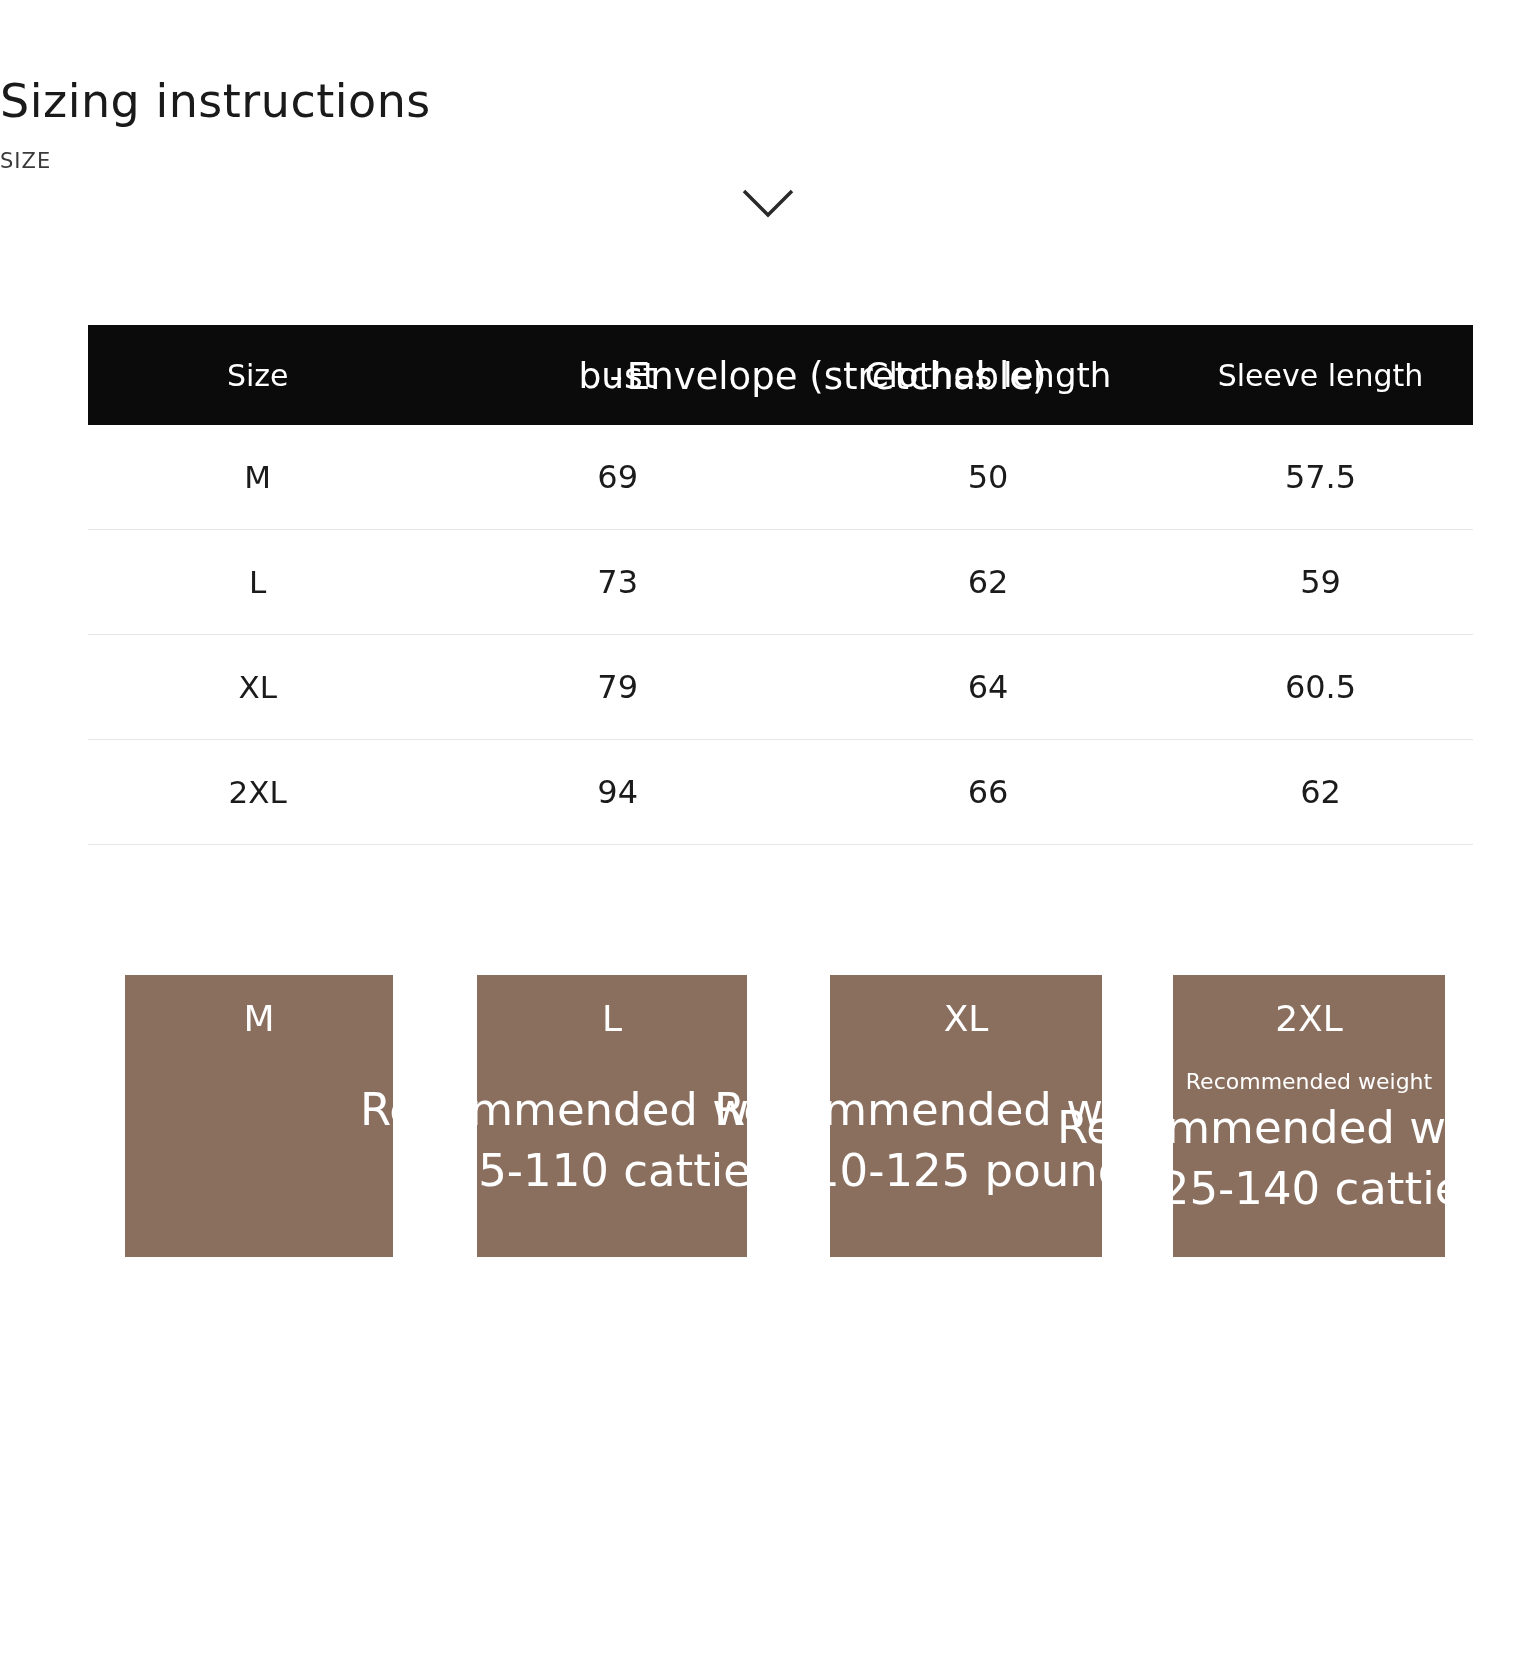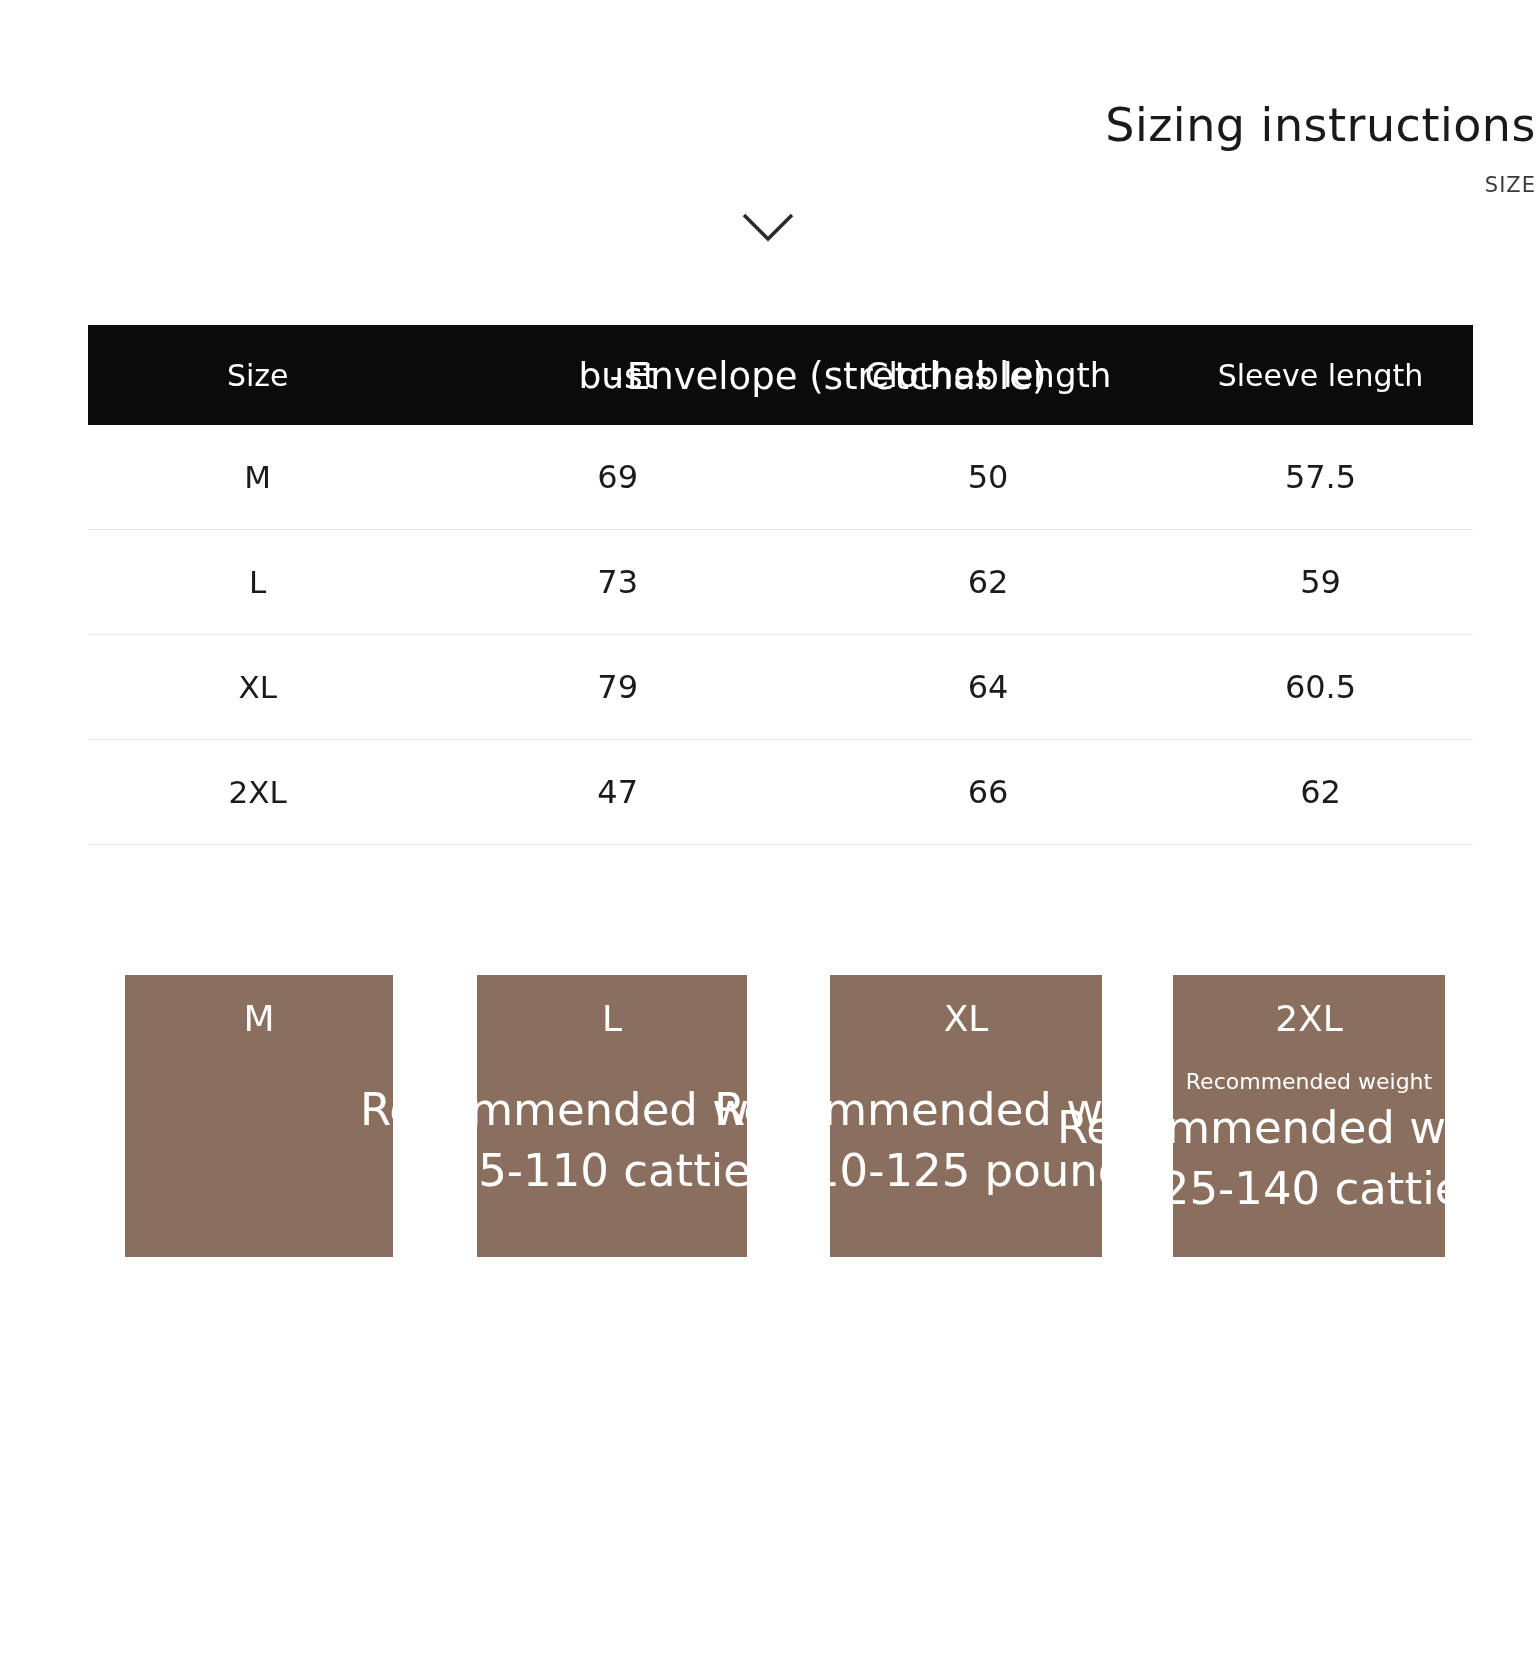--- a/index.html
+++ b/index.html
@@ -17,22 +17,22 @@
   }
 
   .page {
     position: relative;
     width: 1536px;
     height: 1664px;
   }
 
   
   .header {
-    text-align: right;
-    padding-top: 100px;
+    text-align: left;
+    padding-top: 76px;
   }
   .title {
     font-size: 46px;
     line-height: 1.1;
     font-weight: 400;
     color: #1a1a1a;
     letter-spacing: 0.5px;
   }
   .subtitle {
     margin-top: 22px;
@@ -222,21 +222,21 @@
           <td>59</td>
         </tr>
         <tr>
           <td class="size-cell">XL</td>
           <td>79</td>
           <td>64</td>
           <td>60.5</td>
         </tr>
         <tr>
           <td class="size-cell">2XL</td>
-          <td>47</td>
+          <td>94</td>
           <td>66</td>
           <td>62</td>
         </tr>
       </tbody>
     </table>
     <div class="overlap-label">
       <span class="dash">-</span><span>Envelope (stretchable)</span>
     </div>
   </div>
 

